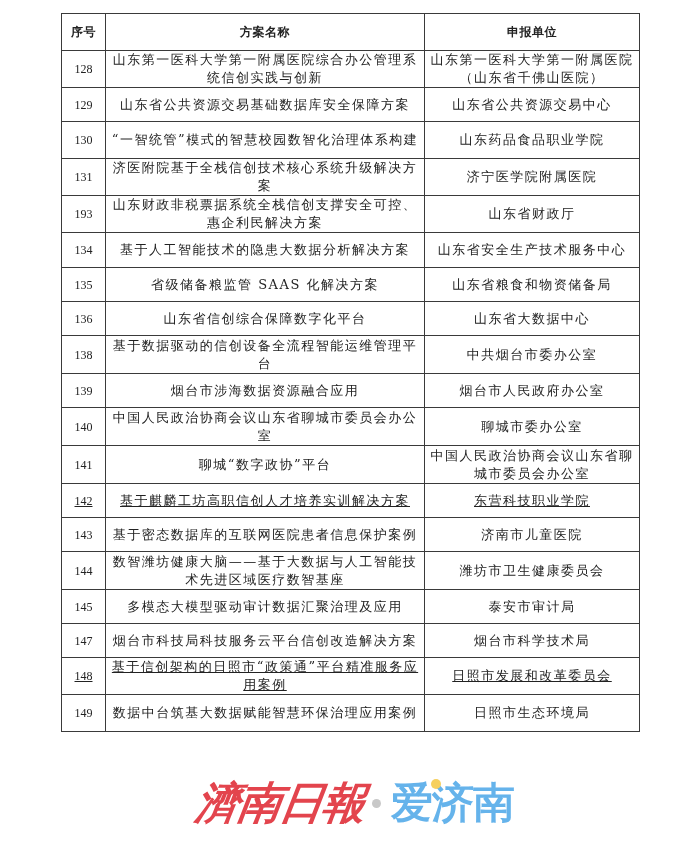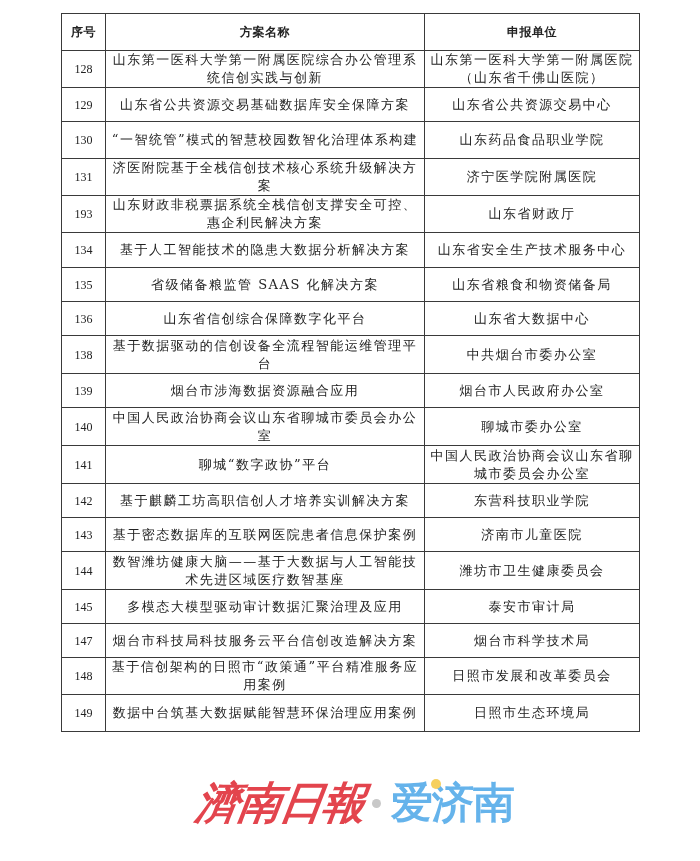--- a/index.html
+++ b/index.html
@@ -97,21 +97,21 @@
       <tr style="height: 38px;">
         <td class="no">140</td>
         <td>中国人民政治协商会议山东省聊城市委员会办公室</td>
         <td>聊城市委办公室</td>
       </tr>
       <tr style="height: 38px;">
         <td class="no">141</td>
         <td>聊城“数字政协”平台</td>
         <td>中国人民政治协商会议山东省聊城市委员会办公室</td>
       </tr>
-      <tr style="height: 34px;">
+      <tr style="height: 34px; text-decoration: underline;">
         <td class="no">142</td>
         <td>基于麒麟工坊高职信创人才培养实训解决方案</td>
         <td>东营科技职业学院</td>
       </tr>
       <tr style="height: 34px;">
         <td class="no">143</td>
         <td>基于密态数据库的互联网医院患者信息保护案例</td>
         <td>济南市儿童医院</td>
       </tr>
       <tr style="height: 38px;">
@@ -122,21 +122,21 @@
       <tr style="height: 34px;">
         <td class="no">145</td>
         <td>多模态大模型驱动审计数据汇聚治理及应用</td>
         <td>泰安市审计局</td>
       </tr>
       <tr style="height: 34px;">
         <td class="no">147</td>
         <td>烟台市科技局科技服务云平台信创改造解决方案</td>
         <td>烟台市科学技术局</td>
       </tr>
-      <tr style="height: 37px;">
+      <tr style="height: 37px; text-decoration: underline;">
         <td class="no">148</td>
         <td>基于信创架构的日照市“政策通”平台精准服务应用案例</td>
         <td>日照市发展和改革委员会</td>
       </tr>
       <tr style="height: 37px;">
         <td class="no">149</td>
         <td>数据中台筑基大数据赋能智慧环保治理应用案例</td>
         <td>日照市生态环境局</td>
       </tr>
     </tbody>

